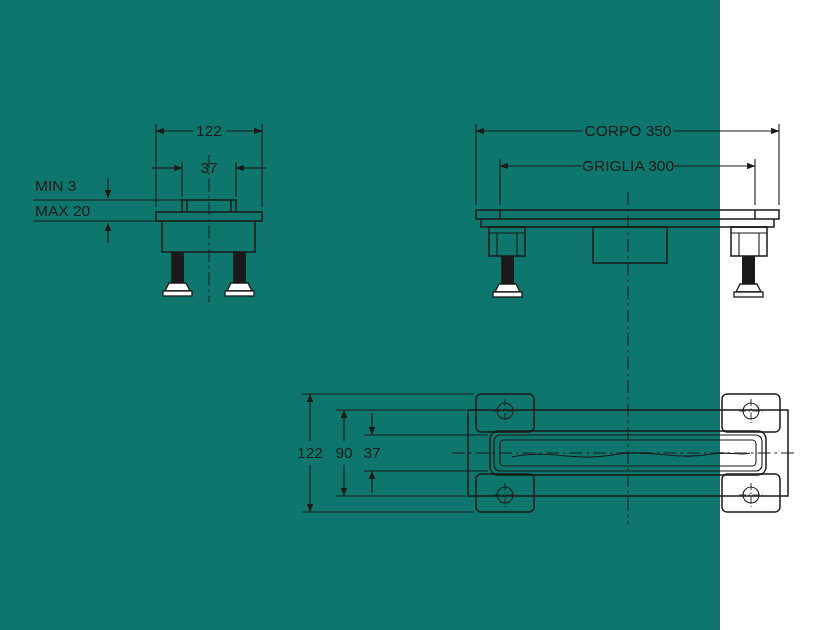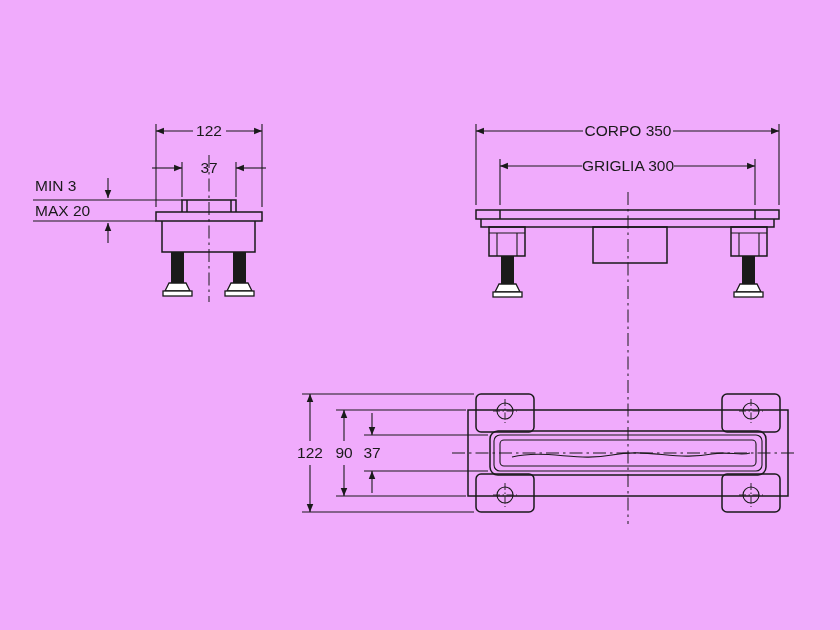--- a/index.html
+++ b/index.html
@@ -1,23 +1,23 @@
 <!DOCTYPE html>
 <html><head>
 <meta charset="utf-8">
 <style>
   html, body {
     margin: 0;
     padding: 0;
     background: #ffffff;
   }
   .page {
-    width: 840px;
+    width: 720px;
     height: 630px;
-    background: #f0abfc;
+    background: #0f766e;
     position: relative;
     font-family: "Liberation Sans", sans-serif;
   }
   svg text.lbl {
     font-family: "Liberation Sans", sans-serif;
     font-size: 15.5px;
     fill: #1a1a1a;
   }
   .ln   { stroke:#1a1a1a; fill:none; stroke-width:1.5; stroke-linecap:butt; }
   .thin { stroke:#1a1a1a; fill:none; stroke-width:1.1; }

